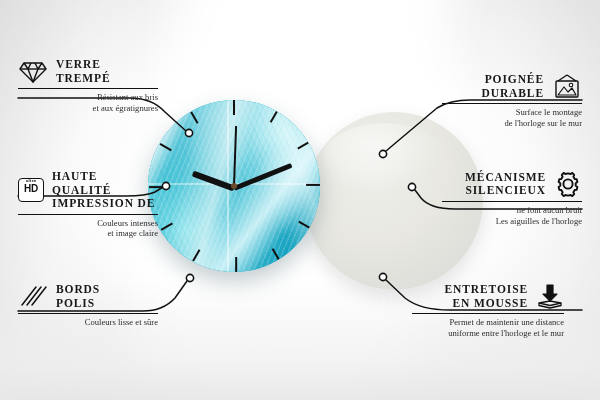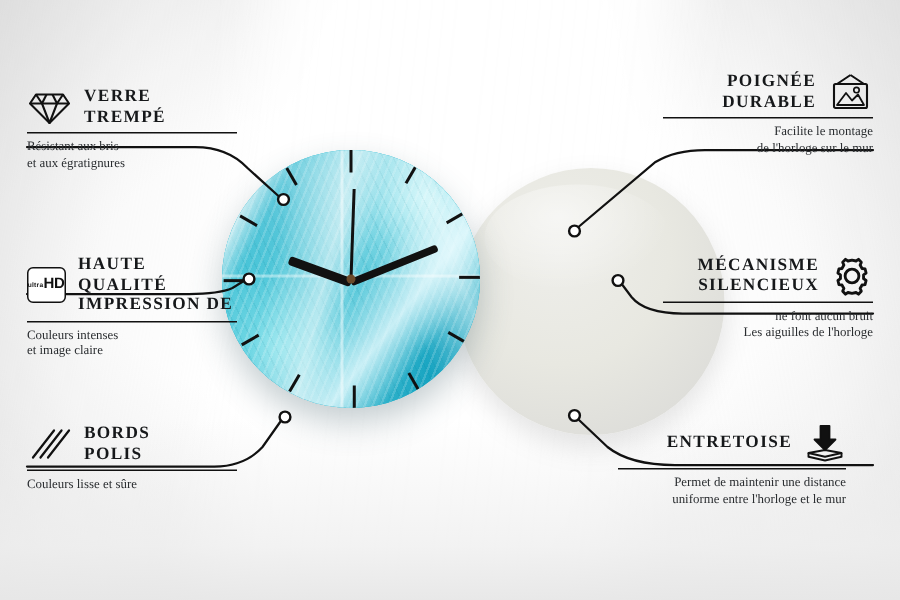--- a/index.html
+++ b/index.html
@@ -94,28 +94,28 @@
   .feat .title{
     font-family:"Liberation Serif", serif;
     font-weight:700; font-size:11.5px; line-height:13.5px;
     letter-spacing:.9px; color:#16181a; text-transform:uppercase;
   }
   .feat.left .title{ text-align:left; }
   .feat.right .title{ text-align:right; }
   .feat .rule{ height:1.4px; background:#111; margin-top:3px; }
   .feat .desc{
     font-family:"Liberation Serif", serif;
-    font-size:8.6px; line-height:10.6px; color:#2a2d30; margin-top:3px;
+    font-size:8.6px; line-height:10.6px; color:#2a2d30; margin-top:3px;text-align:right;
   }
   .feat.right .desc{ text-align:right; }
   .ico{ flex:0 0 auto; display:block; }
 
   .hd-badge{
     width:26px; height:24px; border:1.6px solid #111; border-radius:4px;
-    display:flex; flex-direction:row; align-items:center; justify-content:flex-end;
+    display:flex; flex-direction:column; align-items:center; justify-content:flex-start;
     background:#fff;
   }
   .hd-badge .u{ font-family:"Liberation Sans", sans-serif; font-size:4.4px; font-weight:700; letter-spacing:.2px; color:#111; line-height:4.6px; }
   .hd-badge .h{ font-family:"Liberation Sans", sans-serif; font-size:10px; font-weight:700; letter-spacing:-.2px; color:#111; line-height:10px; }
 </style>
 </head>
 <body>
 
 <div id="stage">
 
@@ -251,38 +251,38 @@
         <div>BORDS</div>
         <div>POLIS</div>
       </div>
     </div>
     <div class="rule" style="width:140px;"></div>
     <div class="desc">
       <div>Couleurs lisse et sûre</div>
     </div>
   </div>
 
-  <div class="feat right" style="left:442px; top:48px; width:140px;">
+  <div class="feat right" style="left:442px; top:73px; width:140px;">
     <div class="head">
       <div class="title">
         <div>POIGNÉE</div>
         <div>DURABLE</div>
       </div>
       <svg class="ico" width="30" height="26" viewBox="0 0 30 26">
         <g fill="none" stroke="#111" stroke-width="1.4" stroke-linejoin="round">
           <path d="M15,1 L6,7 M15,1 L24,7"></path>
           <rect x="4" y="7" width="22" height="16" rx="1"></rect>
           <path d="M6,21 L12,13 L16,18 L20,14 L24,21 Z" stroke-width="1.2"></path>
           <circle cx="19" cy="11" r="1.8" stroke-width="1.1"></circle>
         </g>
       </svg>
     </div>
     <div class="rule" style="width:140px;"></div>
     <div class="desc">
-      <div>Facilite le montage</div>
+      <div>Surface le montage</div>
       <div>de l'horloge sur le mur</div>
     </div>
   </div>
 
   <div class="feat right" style="left:442px; top:170px; width:140px;">
     <div class="head">
       <div class="title">
         <div>MÉCANISME</div>
         <div>SILENCIEUX</div>
       </div>
@@ -297,20 +297,21 @@
     <div class="desc">
       <div>ne font aucun bruit</div>
       <div>Les aiguilles de l'horloge</div>
     </div>
   </div>
 
   <div class="feat right" style="left:412px; top:283px; width:152px;">
     <div class="head">
       <div class="title">
         <div>ENTRETOISE</div>
+        <div>EN MOUSSE</div>
       </div>
       <svg class="ico" width="28" height="26" viewBox="0 0 28 26">
         <g fill="#111" stroke="#111" stroke-width="1.2" stroke-linejoin="round">
           <path d="M11,1 L17,1 L17,10 L21,10 L14,17 L7,10 L11,10 Z"></path>
         </g>
         <g fill="none" stroke="#111" stroke-width="1.3" stroke-linejoin="round">
           <path d="M14,17 L3,19 L14,21.5 L25,19 Z"></path>
           <path d="M3,19 L3,21.5 L14,24 L25,21.5 L25,19"></path>
         </g>
       </svg>

